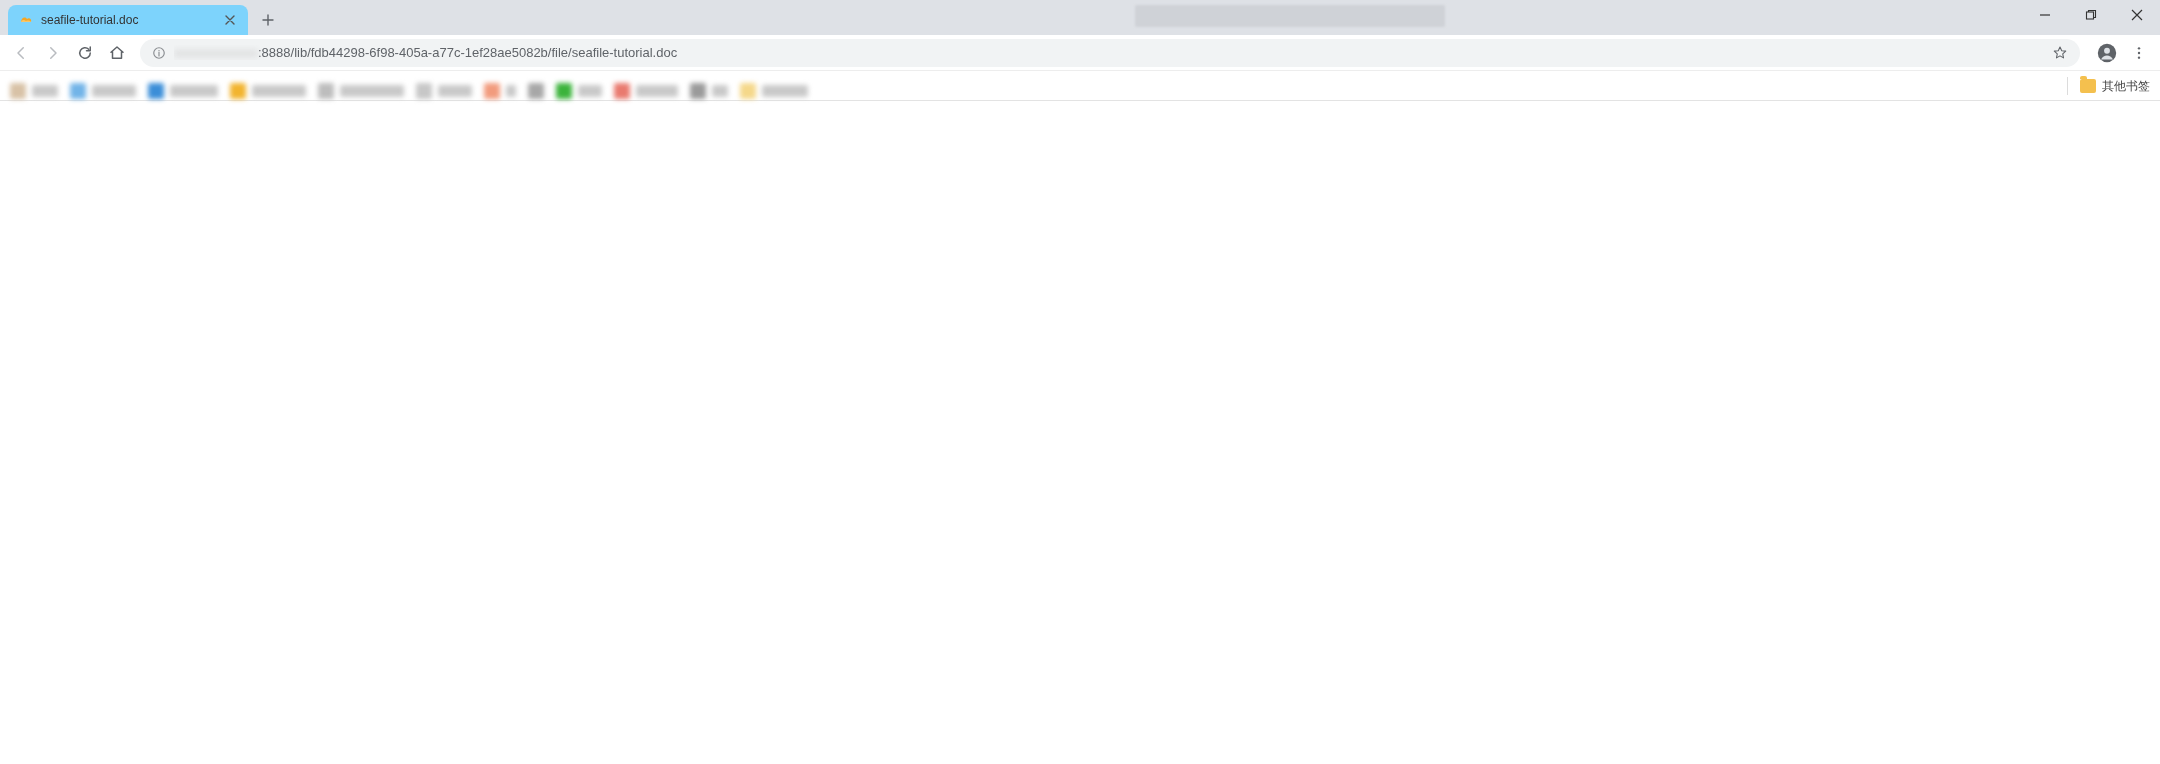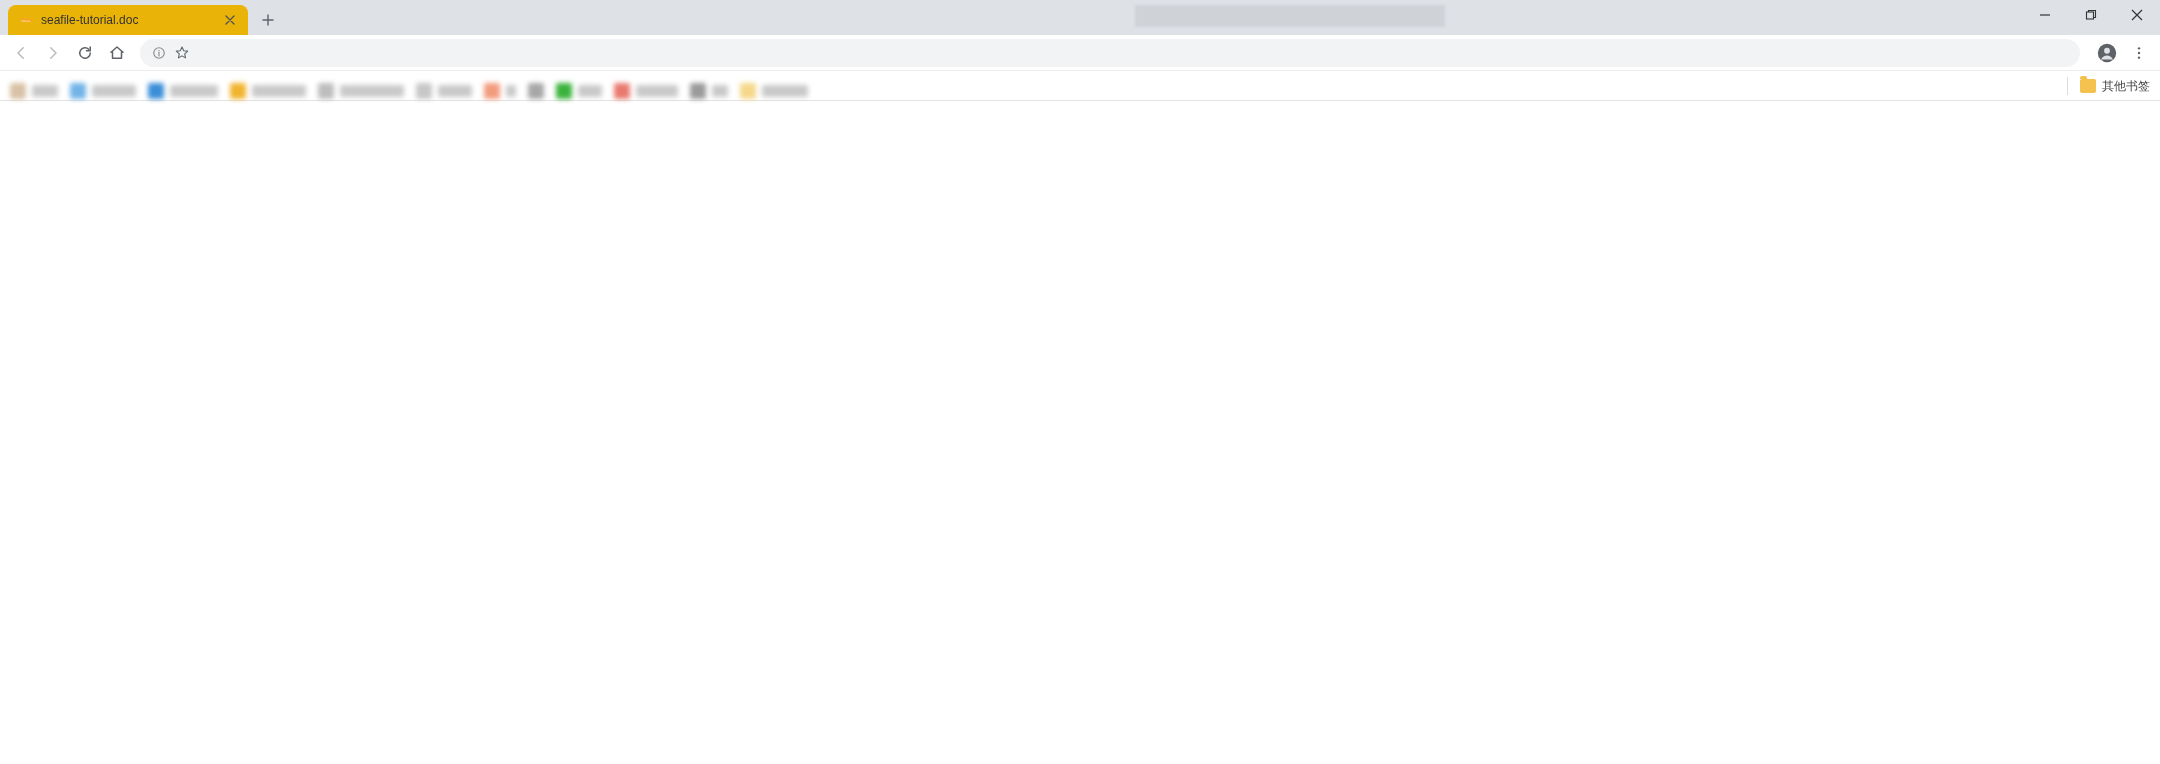--- a/index.html
+++ b/index.html
@@ -10,21 +10,21 @@
     height: 35px;
     background: #dee1e6;
     display: flex;
     align-items: flex-end;
     padding-left: 8px;
     position: relative;
   }
   .tab {
     height: 30px;
     width: 240px;
-    background: #eab308;
+    background: #7dd3fc;
     border-top-left-radius: 8px;
     border-top-right-radius: 8px;
     display: flex;
     align-items: center;
     padding: 0 10px;
     font-size: 12px;
     color: #333;
     gap: 7px;
     position: relative;
   }
@@ -208,20 +208,24 @@
   </div>
 
   <div class="omnibox">
     <span title="View site information">
       <svg width="14" height="14" viewBox="0 0 24 24">
           <circle cx="12" cy="12" r="9" fill="none" stroke="#8a8d91" stroke-width="2"></circle>
           <circle cx="12" cy="8" r="1.2" fill="#8a8d91"></circle>
           <path d="M12 11v6" stroke="#8a8d91" stroke-width="2" stroke-linecap="round"></path>
         </svg>
     </span>
+    <span class="url-text">
+      <span class="blurred">xxxxxxxxxxxx</span>
+        <span>:8888/lib/fdb44298-6f98-405a-a77c-1ef28ae5082b/file/seafile-tutorial.doc</span>
+    </span>
     <span class="star" title="Bookmark this page">
       <svg width="16" height="16" viewBox="0 0 24 24">
           <path d="M12 3l2.6 5.6 6 .6-4.5 4.1 1.2 6-5.3-3-5.3 3 1.2-6L3.4 9.2l6-.6z" fill="none" stroke="currentColor" stroke-width="1.6" stroke-linejoin="round"></path>
         </svg>
     </span>
   </div>
 
   <div class="toolbar-right">
     <div class="nav-btn" title="You">
       <svg width="22" height="22" viewBox="0 0 24 24">

